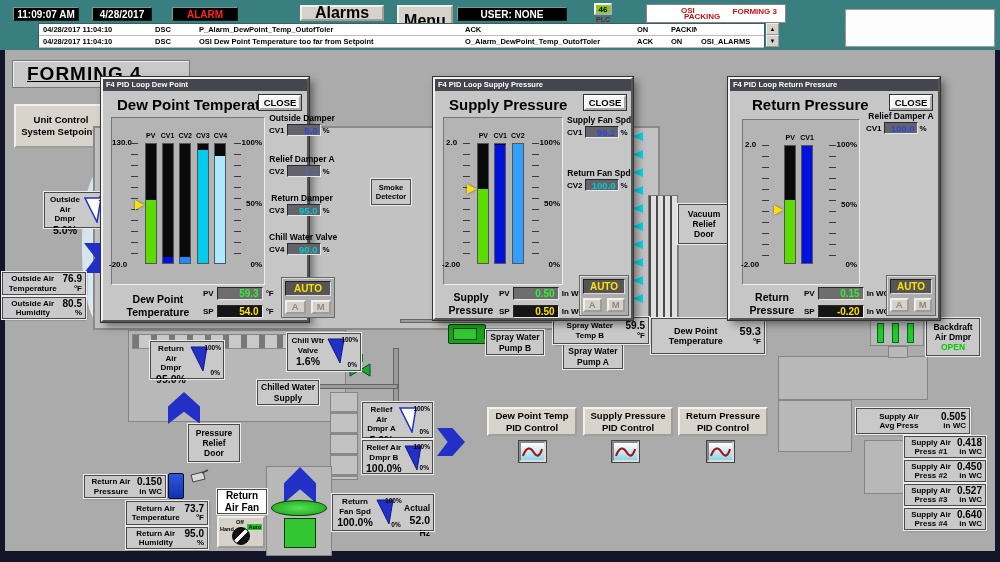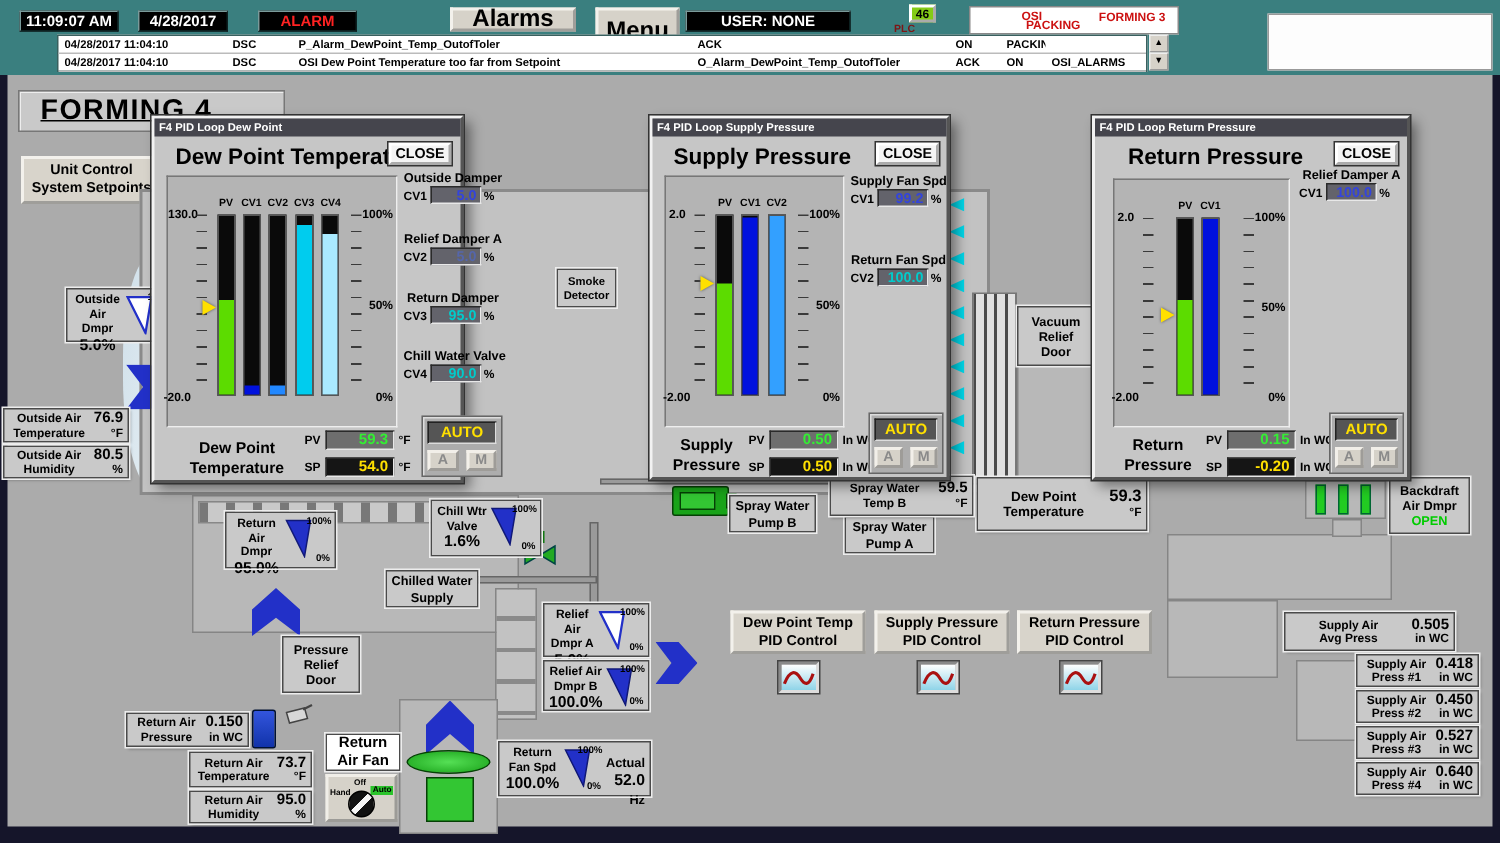--- a/index.html
+++ b/index.html
@@ -8,21 +8,21 @@
   .screen { position:relative; width:1000px; height:562px; background:#3a7f7f; overflow:hidden; }
   .abs { position:absolute; }
 
   
   .blackbox { position:absolute; background:#000; color:#fff; border:1px solid; border-color:#7a9a9a #0c2020 #0c2020 #7a9a9a;
     font-size:10px; font-weight:bold; display:flex; align-items:center; justify-content:center; white-space:nowrap; }
   .btn3d { position:absolute; background:#d6d2c9; border:2px outset #f3f1ec; font-size:16px; font-weight:bold;
     display:flex; align-items:center; justify-content:center; cursor:pointer; }
   .alarm-red { color:#ff2222; }
   .plcbox { position:absolute; background:#84cc16; border:2px outset #fff; font-size:8px; font-weight:bold;
-    display:flex; align-items:center; justify-content:center;margin-left:12px; }
+    display:flex; align-items:center; justify-content:center; }
   .plclbl { position:absolute; color:#7d1616; font-size:7px; font-weight:bold; text-align:center; }
   .osibox { position:absolute; background:#fff; border:1px solid #888; color:#cc1111; font-size:8px; font-weight:bold; }
   .osibox span { position:absolute; }
   .whitebox { position:absolute; background:#fdfdfd; border:1px solid #999; }
 
   
   .alarmtable { position:absolute; left:38px; top:23px; width:727px; height:25px; background:#fff; border:1px solid #39605f; }
   .arow { display:grid; grid-template-columns:112px 44px 266px 172px 34px 30px 1fr; height:12px; border-bottom:1px solid #bbb;
     font-size:7.5px; font-weight:bold; align-items:center; cursor:pointer; }
   .arow > div { padding-left:4px; white-space:nowrap; overflow:hidden; }
@@ -177,21 +177,21 @@
 
   <div class="main-bg"></div>
   <div class="edge" style="left:0;top:50px;width:5px;height:512px;"></div>
   <div class="edge" style="left:995px;top:50px;width:5px;height:512px;"></div>
   <div class="edge" style="left:0;top:551px;width:1000px;height:11px;"></div>
 
   <div class="title-plate">
     <span>FORMING 4</span>
   </div>
 
-  <div class="panelbtn" style="left:14px;top:104px;width:94px;height:32px;">
+  <div class="panelbtn" style="left:14px;top:104px;width:94px;height:44px;">
     <span>Unit Control</span>
     <span>System Setpoints</span>
   </div>
 
   <div class="swoosh" style="left:82px;top:168px;width:50px;height:162px;"></div>
   <div class="equip" style="left:93px;top:126px;width:567px;height:204px;"></div>
   <div class="block" style="left:128px;top:330px;width:218px;height:92px;"></div>
   <div class="grille" style="left:132px;top:334px;width:210px;height:15px;"></div>
   <div class="spraycol" style="left:633px;top:132px;height:188px;">
     <div class="spray"></div>

